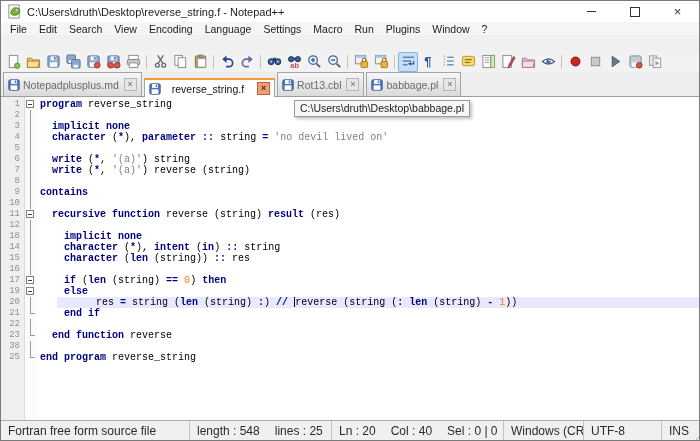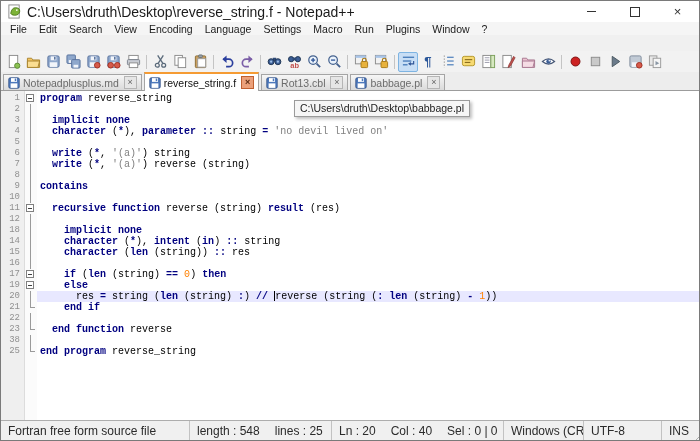--- a/index.html
+++ b/index.html
@@ -2,64 +2,64 @@
 <html><head>
 <meta charset="utf-8">
 <style>
   html,body{margin:0;padding:0;background:#d4d4d4;}
   .win{width:700px;height:441px;box-sizing:border-box;border:1px solid #7a7a7a;background:#F0F0F0;
        display:flex;flex-direction:column;position:relative;overflow:hidden;
        font-family:"Liberation Sans",sans-serif;}
   
   .titlebar{flex:0 0 21px;background:#FFFFFF;display:flex;align-items:center;}
   .app-icon{width:15px;height:15px;margin:0 5px 0 6px;flex:0 0 auto;}
-  .title{font-size:14px;color:#1b1b1b;white-space:nowrap;}
+  .title{font-size:11px;color:#1b1b1b;white-space:nowrap;}
   .winctrls{margin-left:auto;display:flex;height:100%;}
   .wbtn{width:43px;display:flex;align-items:center;justify-content:center;color:#333;}
   .glyph-min{width:9px;height:1px;background:#333;}
   .glyph-max{width:8px;height:8px;border:1px solid #333;}
   .glyph-close{font-size:13px;line-height:10px;color:#333;}
   
   .menubar{flex:0 0 13px;background:#F5F5F5;display:flex;align-items:center;padding-left:3px;}
   .menu-item{font-size:10.5px;color:#1b1b1b;padding:0 6px;}
   
   .toolbar{flex:0 0 21px;background:#F2F2F2;display:flex;align-items:center;padding-left:2px;margin-top:16px;}
   .tbico{width:18px;height:18px;display:flex;align-items:center;justify-content:center;
          border:1px solid transparent;border-radius:2px;flex:0 0 auto;}
   .tbico.pressed{background:#C8DEF5;border-color:#7EB4E2;}
   .tbsep{width:1px;height:14px;background:#C4C4C4;margin:0 3px;flex:0 0 auto;}
   
   .tabbar{flex:0 0 18px;display:flex;align-items:flex-end;background:#EDEDED;
           border-bottom:1px solid #9C9C9C;position:relative;z-index:2;}
-  .tab{height:16px;box-sizing:border-box;display:flex;align-items:center;padding:0 4px;
+  .tab{height:24px;box-sizing:border-box;display:flex;align-items:center;padding:0 4px;
        background:linear-gradient(#F6F6F6,#DADADA);border:1px solid #A5A5A5;border-bottom:none;
        margin-left:2px;font-size:10.5px;color:#6B6B6B;white-space:nowrap;}
   .tab.active{height:19px;margin-bottom:-1px;background:#FFFFFF;color:#111;
-       border-top:2px solid #F59B33;z-index:3;}
+       border-top:2px solid #F59B33;z-index:3;gap:8px;}
   .tab-save{width:12px;height:12px;margin-right:3px;flex:0 0 auto;}
   .tab-close{margin-left:5px;width:11px;height:11px;display:flex;align-items:center;justify-content:center;
        font-size:9px;line-height:9px;color:#666;border:1px solid #b5b5b5;background:#E6E6E6;}
   .tab.active .tab-close{background:#EBA07A;border-color:#C06030;color:#5a2a10;font-weight:bold;}
   
   .editor{flex:1;background:#fff;position:relative;overflow:hidden;
           font-family:"Liberation Mono",monospace;font-size:10px;z-index:1;}
   .gutterbg{position:absolute;left:0;top:0;bottom:0;width:23px;background:#EFEFEF;border-right:1px solid #DCDCDC;}
   .foldbg{position:absolute;left:24px;top:0;bottom:0;width:12px;background:#FBFBFB;}
   .rows{position:absolute;left:0;top:2px;right:0;}
   .row{display:flex;height:11px;line-height:11px;}
   .ln{width:23px;box-sizing:border-box;text-align:right;padding-right:4px;color:#909090;font-size:9px;flex:0 0 auto;}
   .fold{width:13px;flex:0 0 auto;position:relative;}
   .fold.f-line::before{content:"";position:absolute;left:6px;top:0;bottom:0;width:1px;background:#9a9a9a;}
   .fold.f-corner::before{content:"";position:absolute;left:6px;top:0;height:6px;width:1px;background:#9a9a9a;}
   .fold.f-corner::after{content:"";position:absolute;left:6px;top:5px;width:5px;height:1px;background:#9a9a9a;}
   .fold.f-box::before{content:"";position:absolute;left:2px;top:1px;width:8px;height:8px;box-sizing:border-box;
        border:1px solid #808080;background:#fff;}
   .fold.f-box::after{content:"";position:absolute;left:4px;top:5px;width:4px;height:1px;background:#404040;}
   .code{flex:1;white-space:pre;color:#000;padding-left:3px;}
-  .row.cur .code{background:#E8E8FF;}
+  .row.cur .code{background:#E8E8FF;margin-left:20px;}
   .tk-k,.tk-o{color:#000080;font-weight:bold;}
   .tk-s{color:#808080;}
   .tk-n{color:#FF8000;}
   .caret{display:inline-block;width:1px;height:10px;background:#000;vertical-align:middle;margin:0;}
   
   .tooltip{position:absolute;left:293px;top:62px;z-index:40;background:#F6F6F6;border:1px solid #9B9B9B;
        font-size:10.5px;color:#222;padding:1px 5px 2px 5px;box-shadow:2px 2px 3px rgba(0,0,0,.25);white-space:nowrap;margin-top:37px;}
   
   .statusbar{flex:0 0 19px;background:#F0F0F0;border-top:1px solid #ADADAD;display:flex;align-items:center;
        font-size:12px;color:#2b2b2b;}

